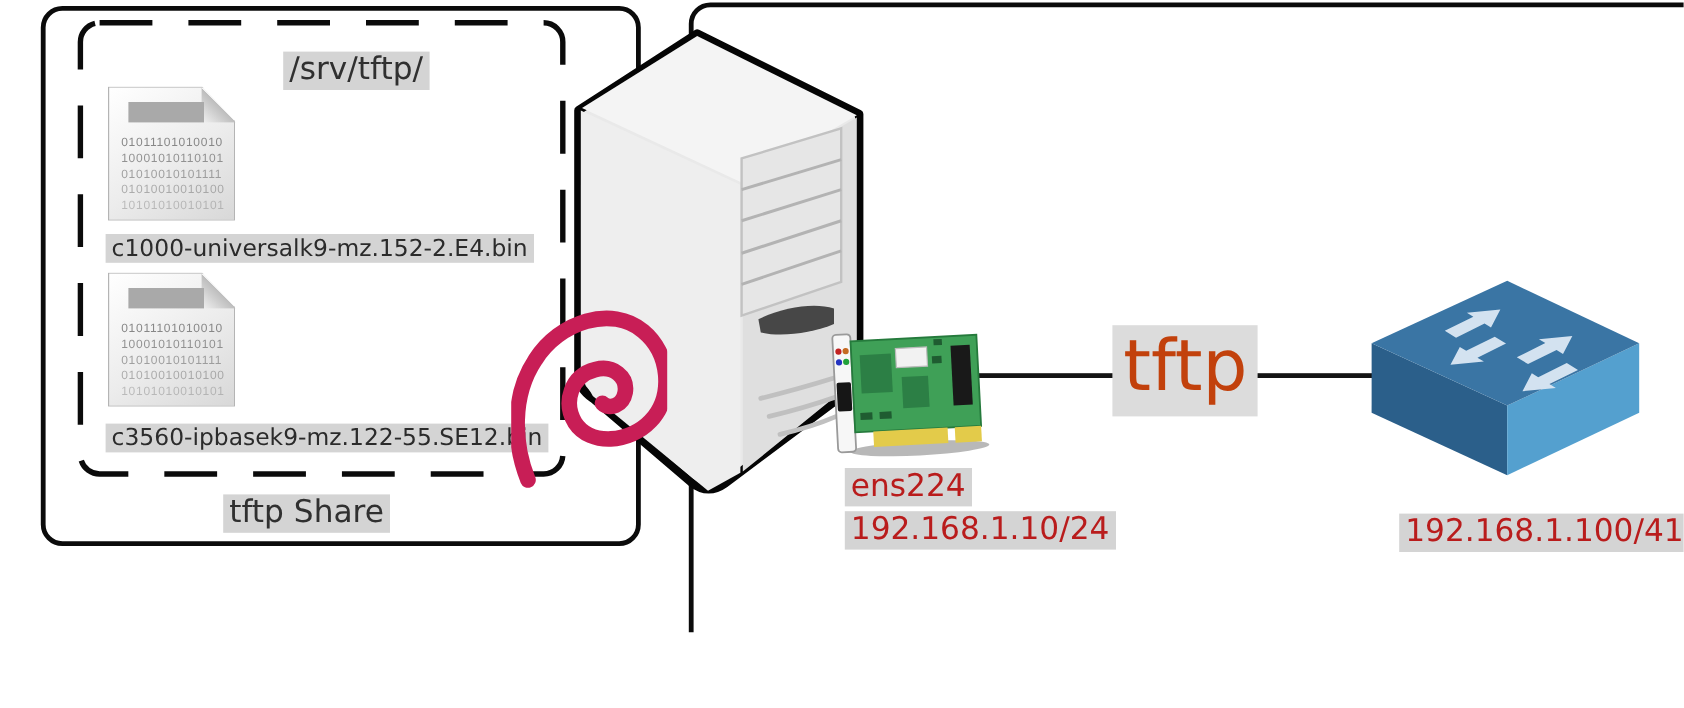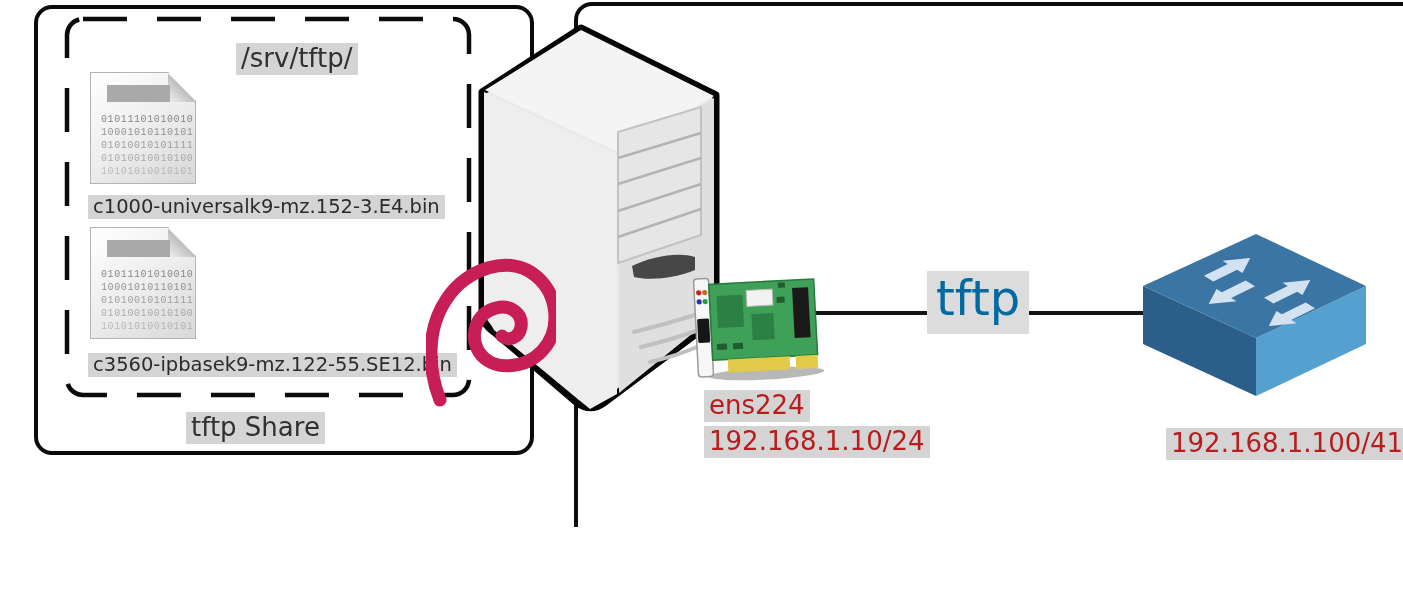--- a/index.html
+++ b/index.html
@@ -16,34 +16,34 @@
   .label{position:absolute;color:#b91c1c;background:#d4d4d4;padding:1px 5px;
          white-space:nowrap;line-height:1.15;}
   .dir-label{left:208px;top:43px;font-size:26px;color:#303030;}
   .file-name-1{left:60px;top:195px;font-size:19.5px;color:#2b2b2b;}
   .file-name-2{left:60px;top:353px;font-size:19.5px;color:#2b2b2b;}
   .share-label{left:158px;top:412px;font-size:26px;color:#303030;}
   .ens-label{left:676px;top:390px;font-size:26px;}
   .ip1-label{left:676px;top:426px;font-size:26px;text-align:right;}
   .ip2-label{left:1138px;top:428px;font-size:26px;}
   .lan-label{left:1172px;top:528px;font-size:33px;font-weight:bold;color:#0d0d0d;background:#cfcfcf;font-family:Liberation Mono, monospace;}
-  .tftp-label{left:899px;top:271px;font-size:48px;color:#0369a1;background:#dcdcdc;
+  .tftp-label{left:899px;top:271px;font-size:59px;color:#c2410c;background:#dcdcdc;
               padding:0 9px 8px 9px;}
   
   .link-line{left:786px;top:311px;width:332px;height:4px;background:#141414;}
   
   .file-icon{position:absolute;width:106px;height:112px;}
   .file-page{position:absolute;left:0;top:0;right:0;bottom:0;
              background:linear-gradient(145deg,#ffffff 0%,#ececec 55%,#d8d8d8 100%);
              border:1px solid #b4b4b4;box-sizing:border-box;
              clip-path:polygon(0 0,74% 0,100% 26%,100% 100%,0 100%);}
   .file-fold{position:absolute;top:0;right:0;width:28px;height:30px;
              background:linear-gradient(225deg,rgba(0,0,0,0) 50%,#bdbdbd 51%,#f2f2f2 100%);}
   .file-bar{position:absolute;left:17px;top:13px;width:63px;height:17px;background:#a9a9a9;}
-  .bin{position:absolute;left:11px;top:41px;font-family:Liberation Mono, monospace;
+  .bin{position:absolute;left:11px;top:41px;font-family:Liberation Sans, sans-serif;
        font-size:10px;letter-spacing:.6px;color:#828282;line-height:1.3;}
   .bin div:nth-child(1){opacity:.95;}
   .bin div:nth-child(2){opacity:.85;}
   .bin div:nth-child(3){opacity:.72;}
   .bin div:nth-child(4){opacity:.60;}
   .bin div:nth-child(5){opacity:.45;}
 </style>
 </head>
 <body>
 
@@ -64,21 +64,21 @@
     <div class="file-fold"></div>
     <div class="file-bar"></div>
     <div class="bin">
       <div>01011101010010</div>
       <div>10001010110101</div>
       <div>01010010101111</div>
       <div>01010010010100</div>
       <div>10101010010101</div>
     </div>
   </div>
-  <div class="label file-name-1">c1000-universalk9-mz.152-3.E4.bin</div>
+  <div class="label file-name-1">c1000-universalk9-mz.152-2.E4.bin</div>
 
   <div class="file-icon" style="left:62px;top:227px;">
     <div class="file-page"></div>
     <div class="file-fold"></div>
     <div class="file-bar"></div>
     <div class="bin">
       <div>01011101010010</div>
       <div>10001010110101</div>
       <div>01010010101111</div>
       <div>01010010010100</div>

